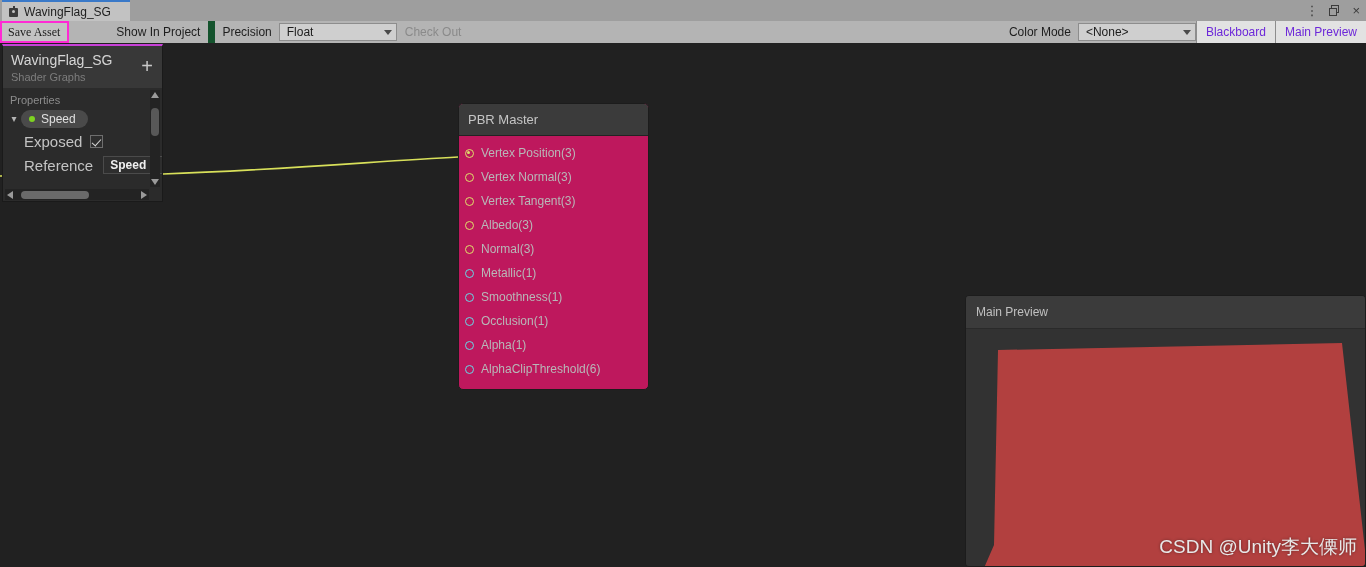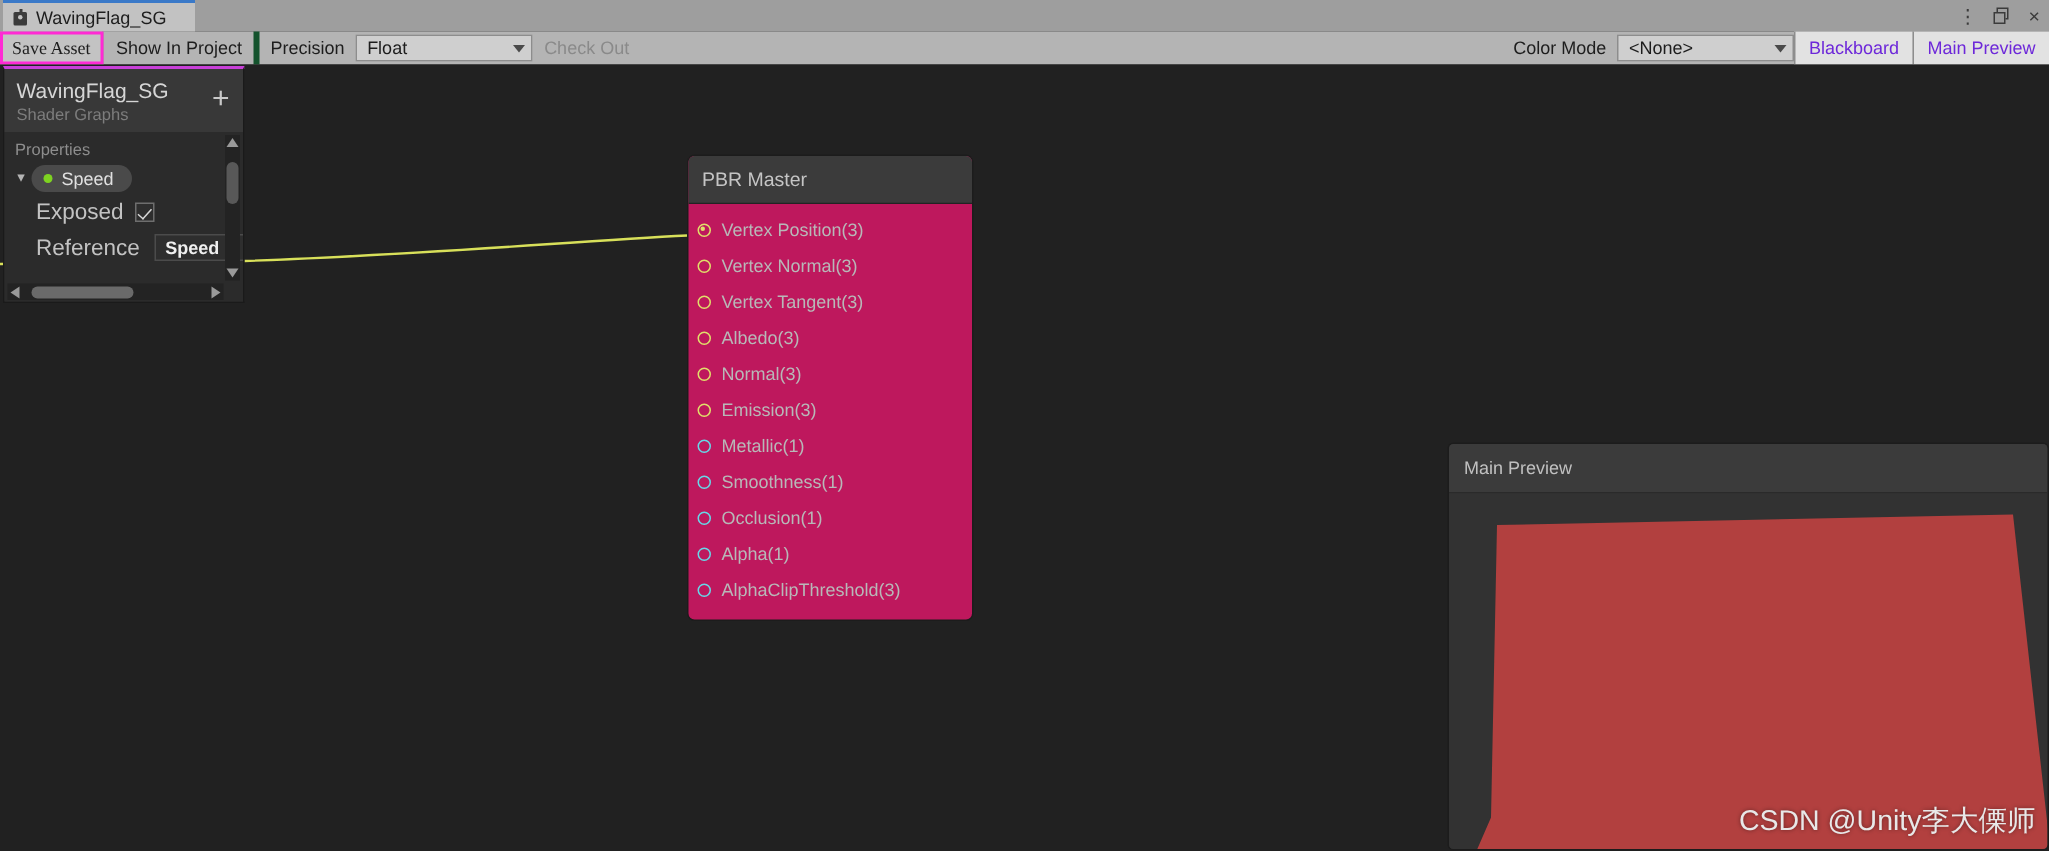--- a/index.html
+++ b/index.html
@@ -59,21 +59,21 @@
     position: absolute; left: 0; top: 21px; width: 1366px; height: 22px;
     background: #b4b4b4;
     display: flex; align-items: stretch;
   }
   .tb-btn {
     display: flex; align-items: center; padding: 0 8px;
     font-size: 12px; color: #1d1d1d; white-space: nowrap;
     border-right: 1px solid #8d8d8d;
     background: #c3c3c3;
   }
-  .tb-btn.plain { background: transparent; border-right: 4px solid #14532d; }
+  .tb-btn.plain { background: transparent; border-right: 7px solid #14532d; margin-left: 39px; }
   .tb-btn.disabled { color: #8a8a8a; background: transparent; border-right: none; }
   .tb-btn.highlight {
     outline: 2px solid #ff2ad4; outline-offset: -2px;
     background: #c3c3c3;
   }
   .tb-label {
     display: flex; align-items: center; padding: 0 7px;
     font-size: 12px; color: #1d1d1d; white-space: nowrap;
   }
   .tb-dd {
@@ -337,42 +337,38 @@
           </div>
           <div class="mn-port">
             <span class="port-circle"></span>
             <span class="port-label">Albedo(3)</span>
           </div>
           <div class="mn-port">
             <span class="port-circle"></span>
             <span class="port-label">Normal(3)</span>
           </div>
           <div class="mn-port">
-            <span class="port-circle"></span>
-            <span class="port-label">Emission(3)</span>
-          </div>
-          <div class="mn-port">
             <span class="port-circle cyan"></span>
             <span class="port-label">Metallic(1)</span>
           </div>
           <div class="mn-port">
             <span class="port-circle cyan"></span>
             <span class="port-label">Smoothness(1)</span>
           </div>
           <div class="mn-port">
             <span class="port-circle cyan"></span>
             <span class="port-label">Occlusion(1)</span>
           </div>
           <div class="mn-port">
             <span class="port-circle cyan"></span>
             <span class="port-label">Alpha(1)</span>
           </div>
           <div class="mn-port">
             <span class="port-circle cyan"></span>
-            <span class="port-label">AlphaClipThreshold(3)</span>
+            <span class="port-label">AlphaClipThreshold(6)</span>
           </div>
         </div>
     </div>
 
     <div class="preview">
       <div class="pv-header">
         <span class="pv-title">Main Preview</span>
       </div>
       <div class="pv-body" style="background: rgb(50, 50, 50);">
         <svg class="pv-flag" viewBox="0 0 401 239" preserveAspectRatio="none">

